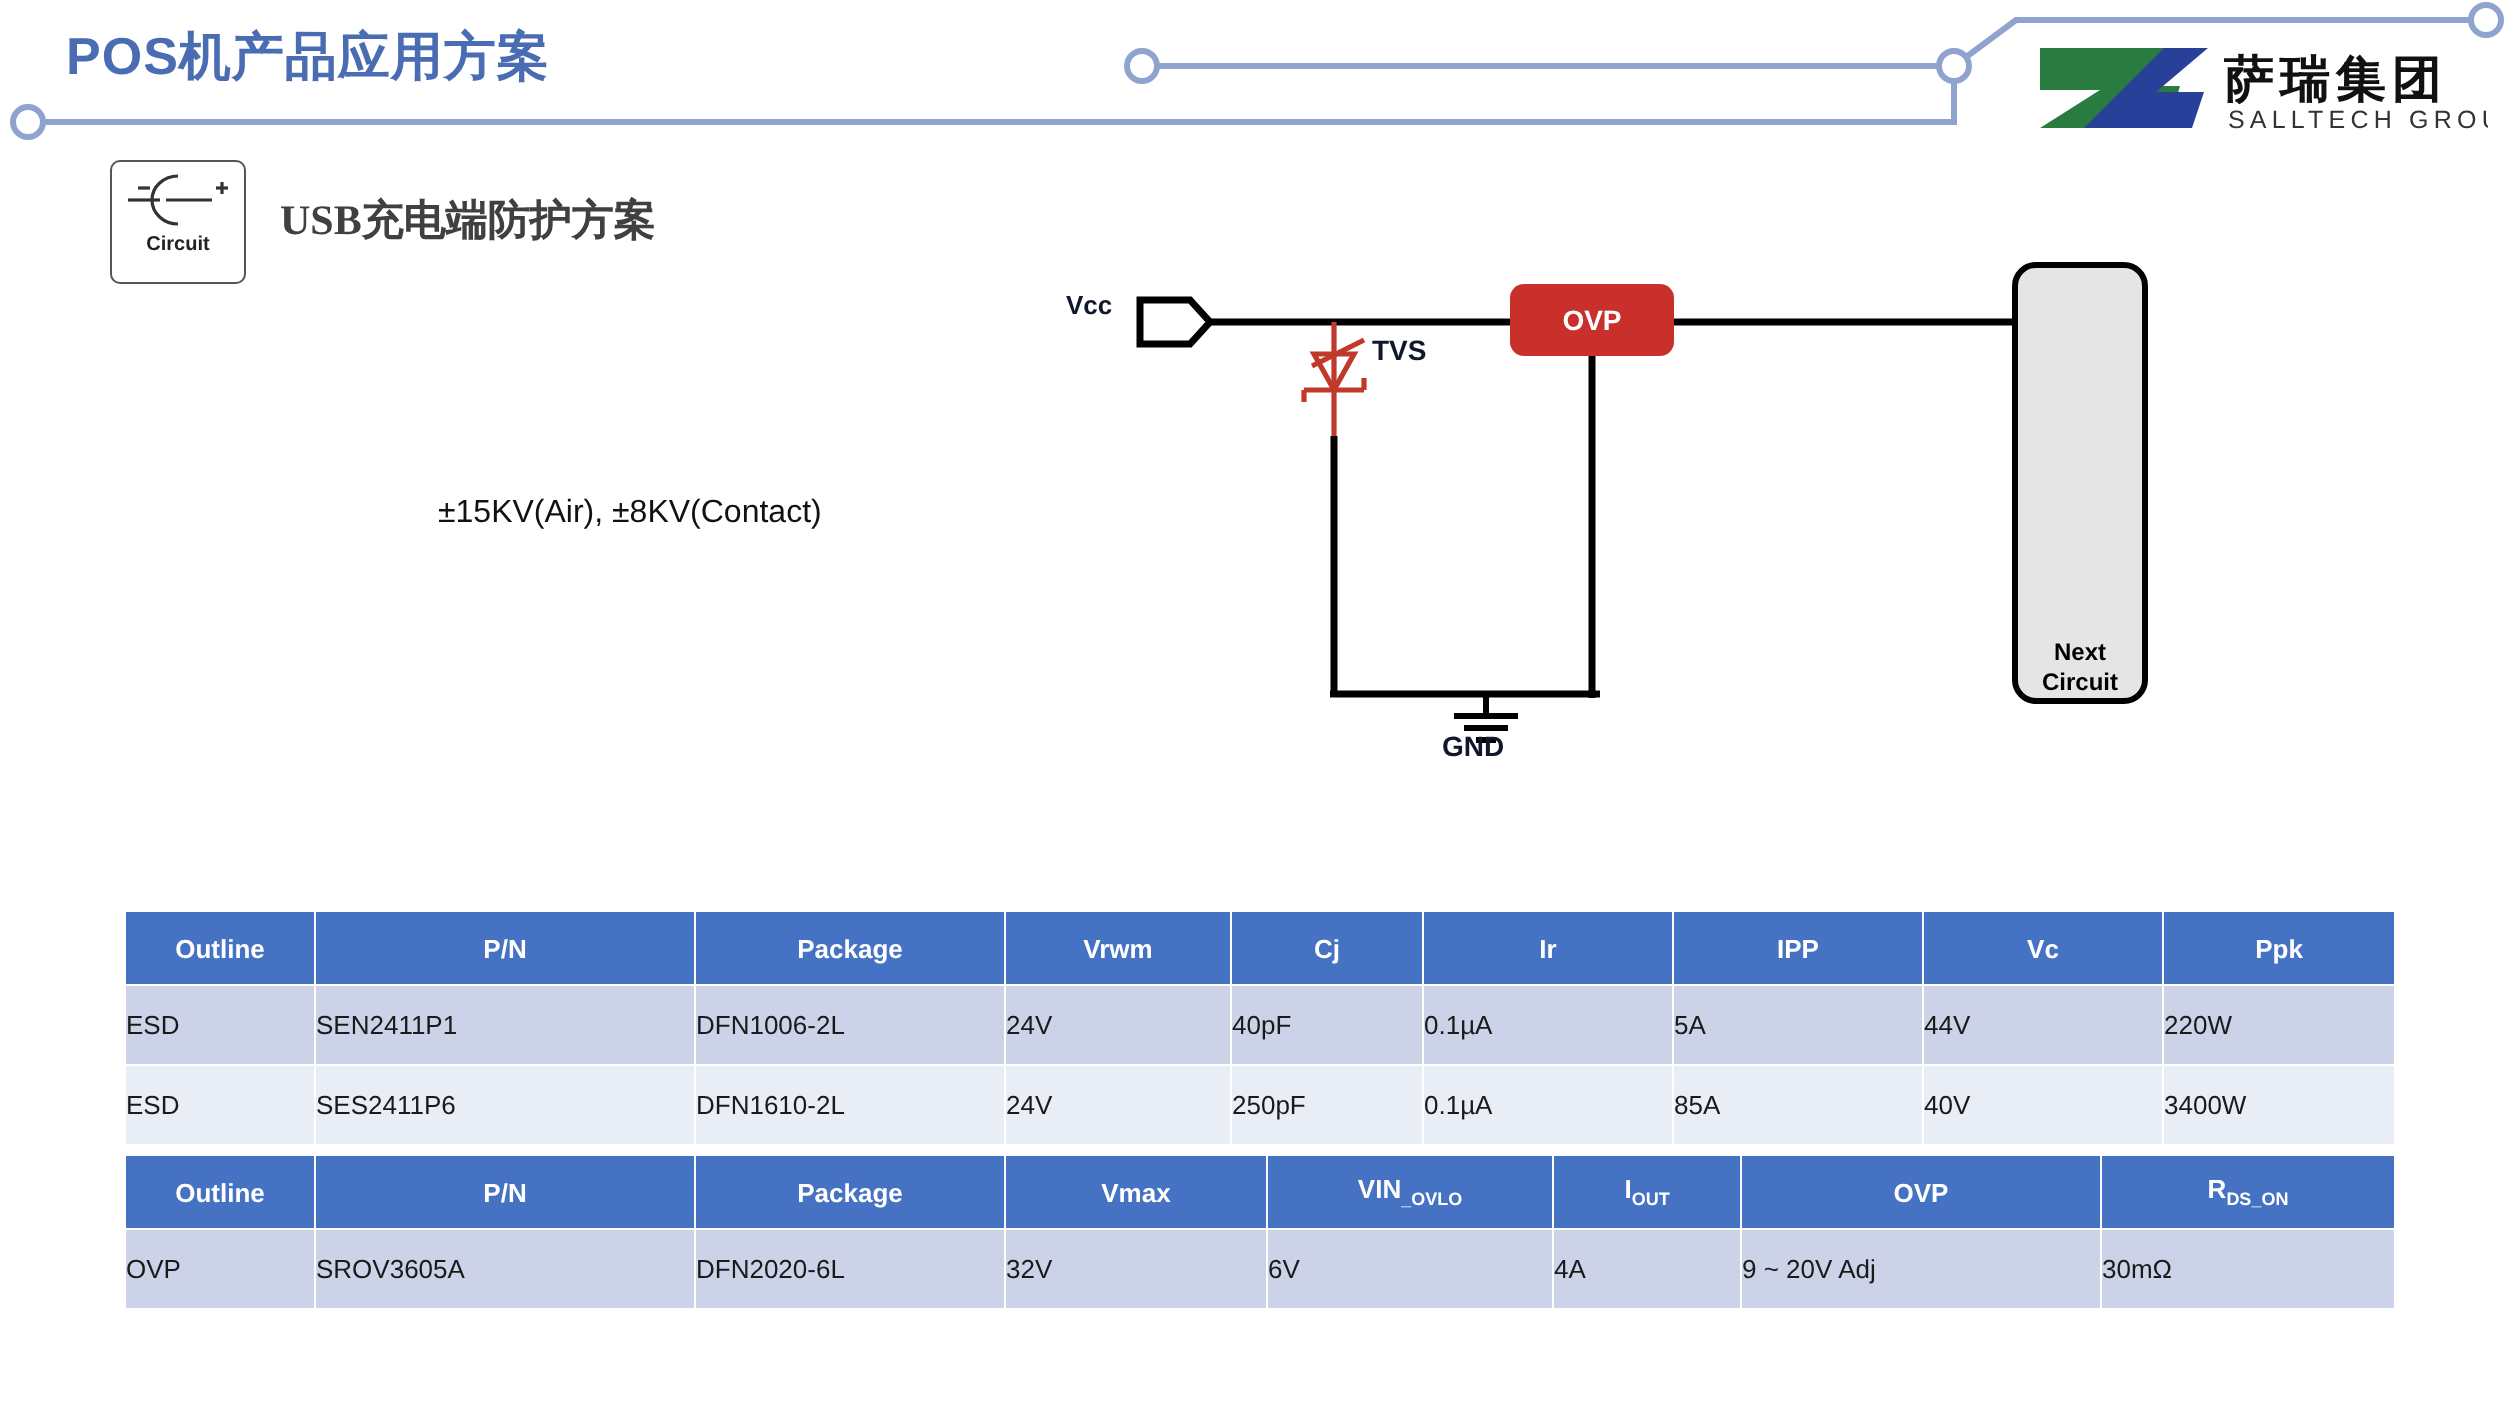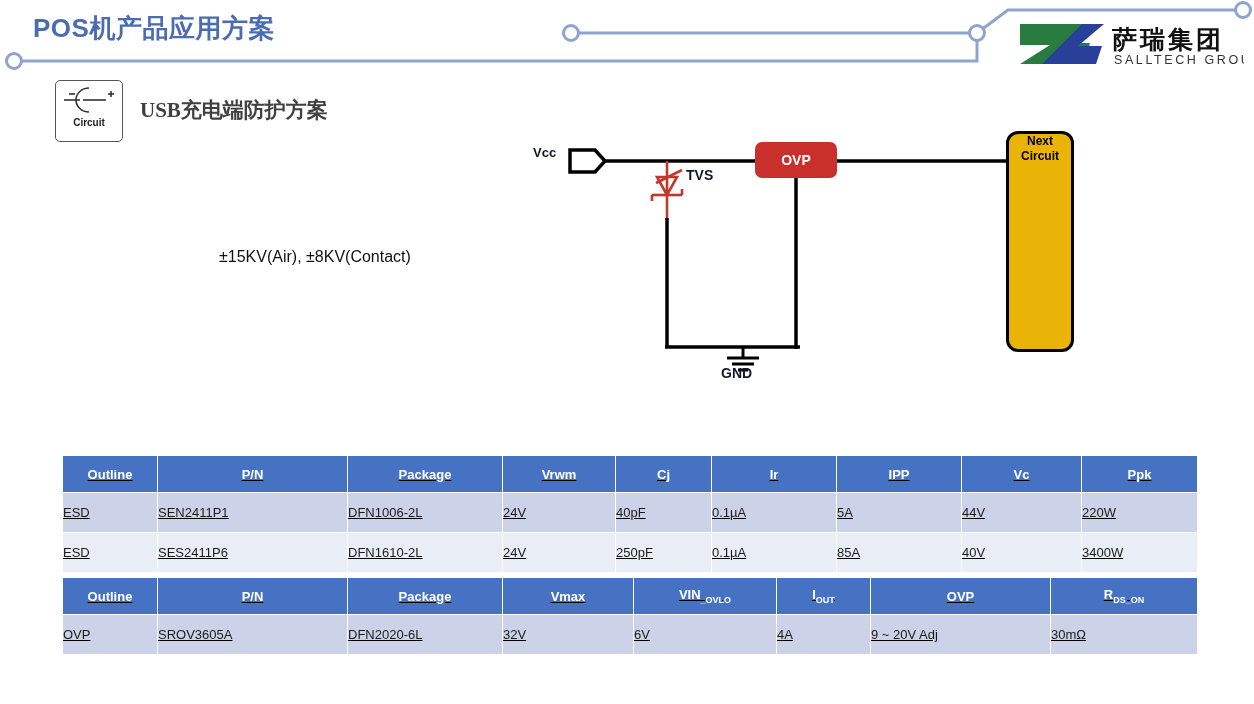--- a/index.html
+++ b/index.html
@@ -47,34 +47,34 @@
   .schem{position:absolute;left:500px;top:120px;width:620px;height:290px;}
   .ovp-box{
     position:absolute;left:255px;top:22px;width:82px;height:36px;
     background:#c9302c;border-radius:7px;
     color:#fff;font-size:14px;font-weight:bold;
     display:flex;align-items:center;justify-content:center;
     box-shadow:0 0 0 0 rgba(0,0,0,0);
   }
   .next-box{
     position:absolute;left:506px;top:11px;width:62px;height:215px;
-    border:3px solid #000;border-radius:12px;background:#eab308;
-    display:flex;align-items:flex-start;justify-content:center;
+    border:3px solid #000;border-radius:12px;background:#e5e5e5;
+    display:flex;align-items:flex-end;justify-content:center;
   }
   .next-label{
     font-size:12px;font-weight:bold;color:#000;text-align:center;
     line-height:1.25;
   }
   .lbl{position:absolute;font-weight:bold;color:#0f172a;}
   .lbl-vcc{left:33px;top:25px;font-size:13px;}
   .lbl-tvs{left:186px;top:47px;font-size:14px;}
   .lbl-gnd{left:221px;top:245px;font-size:14px;}
 
   
-  .tbl{position:absolute;border-collapse:collapse;table-layout:fixed;text-decoration:underline;}
+  .tbl{position:absolute;border-collapse:collapse;table-layout:fixed;}
   .tbl th{
     background:#4672c4;color:#ffffff;font-size:13px;font-weight:bold;
     height:36px;text-align:center;border:1px solid #ffffff;padding:0;
   }
   .tbl td{
     font-size:13px;color:#1a1a1a;height:39px;text-align:left;
     border:1px solid #ffffff;padding:0;
   }
   .tbl tr.r-odd td{background:#ccd3e8;}
   .tbl tr.r-even td{background:#e9edf6;}

